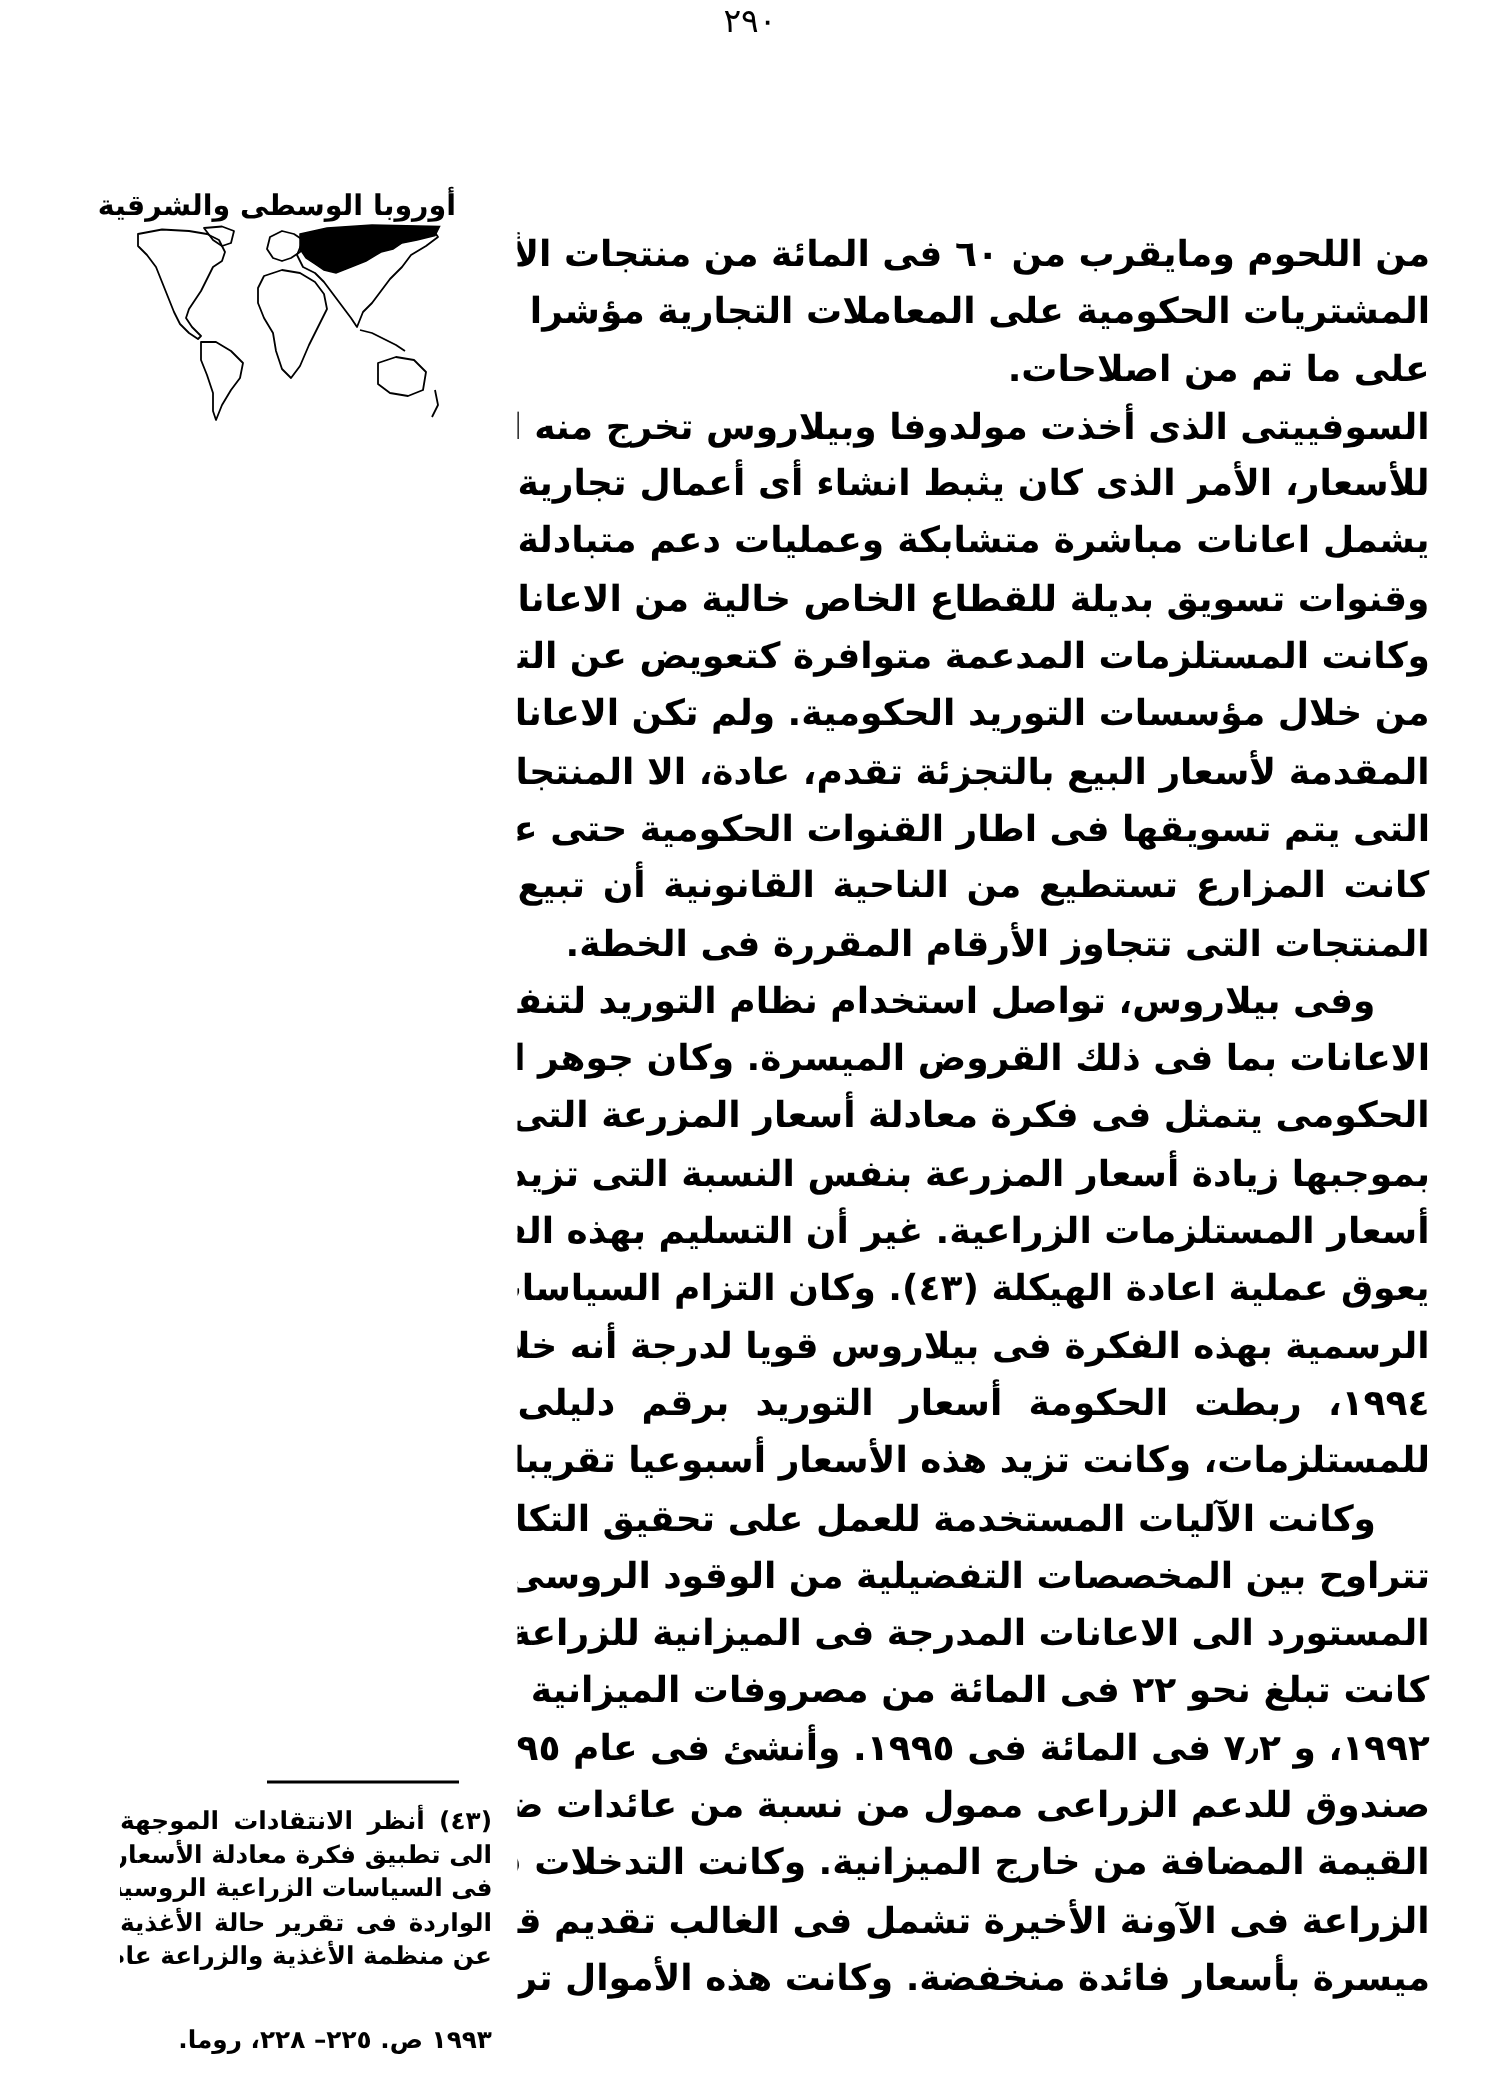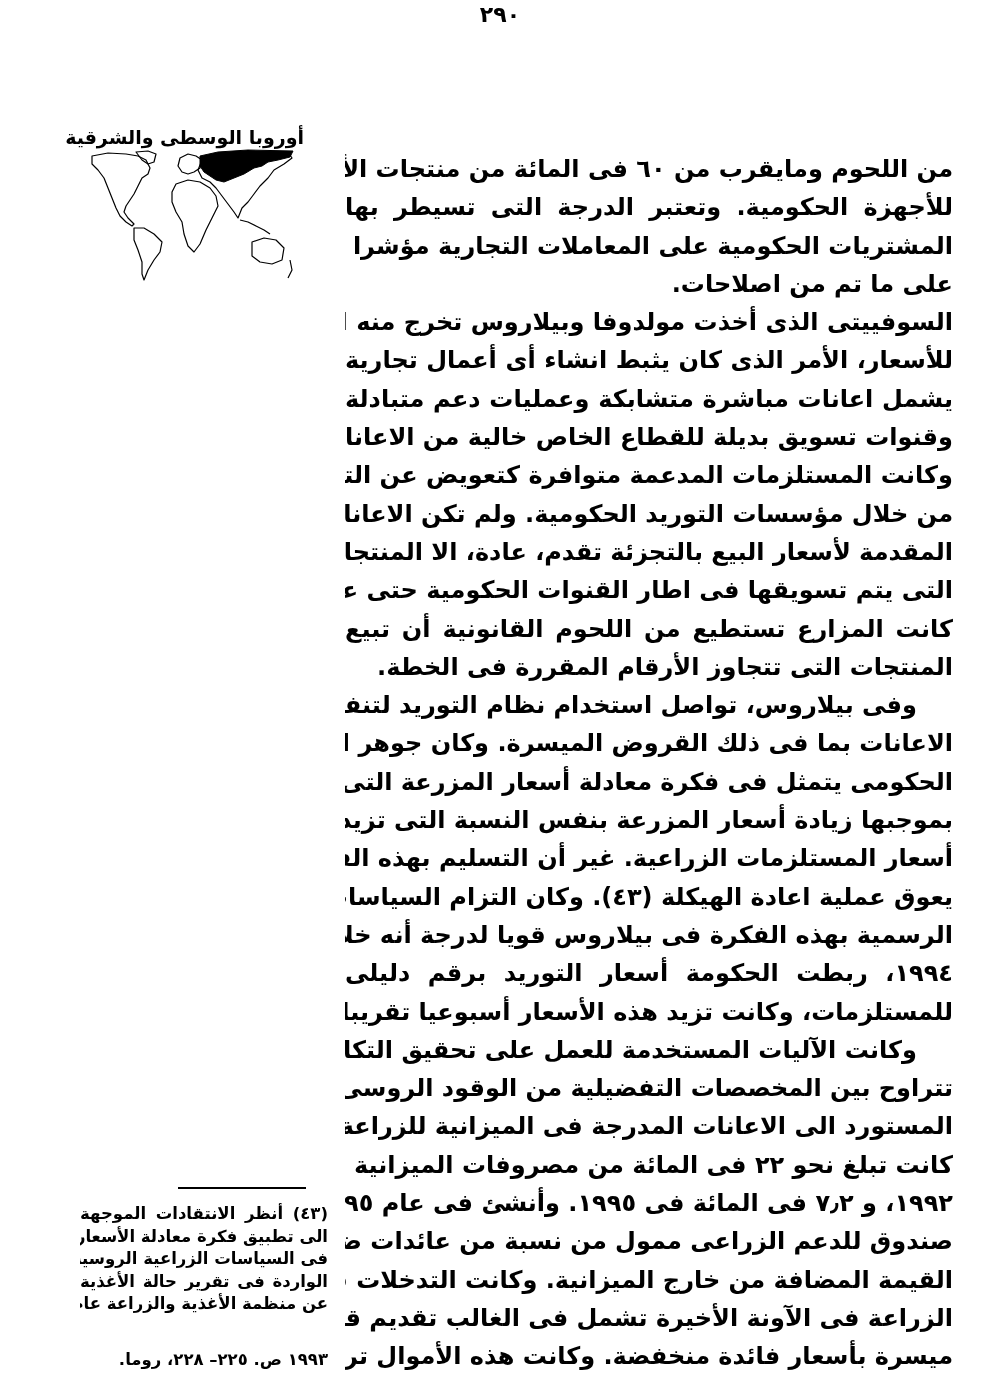--- a/index.html
+++ b/index.html
@@ -1,17 +1,17 @@
 <!DOCTYPE html>
 <html><head>
 <meta charset="utf-8">
 <style>
   html, body { margin: 0; padding: 0; background: #ffffff; }
   body { width: 1000px; height: 1393px; position: relative; overflow: hidden; color: #000; font-family: "DejaVu Sans", sans-serif; }
-  .page-number { position: absolute; top: 2px; left: 0; width: 1000px; text-align: center; font-size: 22px; font-weight: bold; direction: rtl; }
+  .page-number { position: absolute; top: 2px; left: 0; width: 1000px; text-align: center; font-size: 22px; font-weight: normal; direction: rtl; }
   .running-head { position: absolute; top: 82px; left: 60px; width: 244px; text-align: right; direction: rtl; font-size: 19px; font-weight: bold; margin-top: 44px; }
   .world-map { position: absolute; top: 148px; left: 88px; width: 210px; height: 135px; }
   .body-text { position: absolute; top: 150px; left: 345px; width: 608px; direction: rtl; text-align: justify; text-align-last: justify; font-size: 24px; line-height: 38.3px; font-weight: bold; }
   .body-text .line { display: block; white-space: nowrap; text-align: justify; text-align-last: justify; overflow: hidden; }
   .body-text .line.last { text-align-last: right; }
   .body-text .line.indent { padding-right: 36px; }
   .footnote-rule { position: absolute; top: 1187px; left: 178px; width: 128px; height: 2px; background: #000; }
   .footnote { position: absolute; top: 1203px; left: 80px; width: 248px; direction: rtl; font-size: 16.5px; line-height: 22.6px; font-weight: bold; }
   .footnote .line { display: block; white-space: nowrap; text-align: justify; text-align-last: justify; overflow: hidden; }
   .footnote .line.last { text-align-last: right; margin-top: 33px; }
@@ -42,32 +42,31 @@
 
     <path d="M164,94 L176,90 L188,92 L196,100 L194,112 L184,116 L172,114 L164,108 Z"></path>
     <path d="M202,112 L204,122 L200,130"></path>
   </g>
 
   <path d="M112,8 L130,4 L160,2 L205,3 L202,9 L190,12 L180,14 L174,18 L166,20 L156,26 L146,30 L136,34 L128,32 L122,28 L116,24 L112,18 Z" fill="#000" stroke="#000" stroke-width="1"></path>
 </svg>
 
 <div class="body-text">
   <span class="line">من اللحوم ومايقرب من ٦٠ فى المائة من منتجات الألبان</span>
-  <span class="line">للأجهزة الحكومية. وتعتبر الدرجة التى تسيطر بها</span>
   <span class="line">المشتريات الحكومية على المعاملات التجارية مؤشرا مهما</span>
   <span class="line last">على ما تم من اصلاحات.</span>
   <span class="line">السوفييتى الذى أخذت مولدوفا وبيلاروس تخرج منه الآن</span>
   <span class="line">للأسعار، الأمر الذى كان يثبط انشاء أى أعمال تجارية</span>
   <span class="line">يشمل اعانات مباشرة متشابكة وعمليات دعم متبادلة</span>
   <span class="line">وقنوات تسويق بديلة للقطاع الخاص خالية من الاعانات.</span>
   <span class="line">وكانت المستلزمات المدعمة متوافرة كتعويض عن التسويق</span>
   <span class="line">من خلال مؤسسات التوريد الحكومية. ولم تكن الاعانات</span>
   <span class="line">المقدمة لأسعار البيع بالتجزئة تقدم، عادة، الا المنتجات</span>
   <span class="line">التى يتم تسويقها فى اطار القنوات الحكومية حتى عندما</span>
-  <span class="line">كانت المزارع تستطيع من اللحوم القانونية أن تبيع</span>
+  <span class="line">كانت المزارع تستطيع من الناحية القانونية أن تبيع</span>
   <span class="line last">المنتجات التى تتجاوز الأرقام المقررة فى الخطة.</span>
   <span class="line indent">وفى بيلاروس، تواصل استخدام نظام التوريد لتنفيذ</span>
   <span class="line">الاعانات بما فى ذلك القروض الميسرة. وكان جوهر التدخل</span>
   <span class="line">الحكومى يتمثل فى فكرة معادلة أسعار المزرعة التى يتم</span>
   <span class="line">بموجبها زيادة أسعار المزرعة بنفس النسبة التى تزيد بها</span>
   <span class="line">أسعار المستلزمات الزراعية. غير أن التسليم بهذه الفكرة</span>
   <span class="line">يعوق عملية اعادة الهيكلة (٤٣). وكان التزام السياسات</span>
   <span class="line">الرسمية بهذه الفكرة فى بيلاروس قويا لدرجة أنه خلال عام</span>
   <span class="line">١٩٩٤، ربطت الحكومة أسعار التوريد برقم دليلى</span>
   <span class="line last">للمستلزمات، وكانت تزيد هذه الأسعار أسبوعيا تقريبا.</span>

